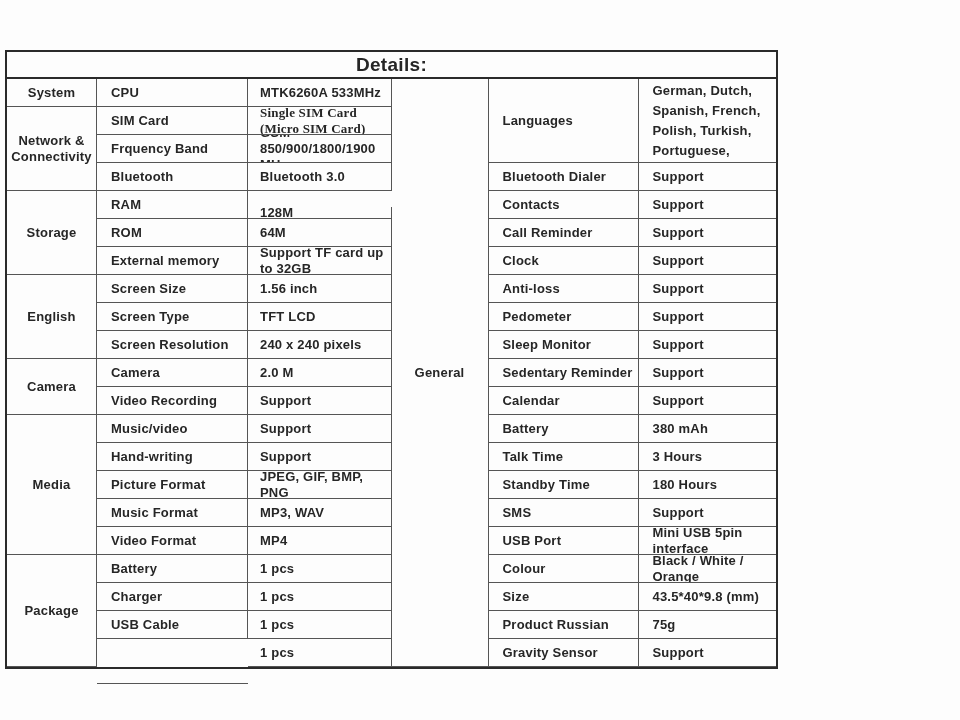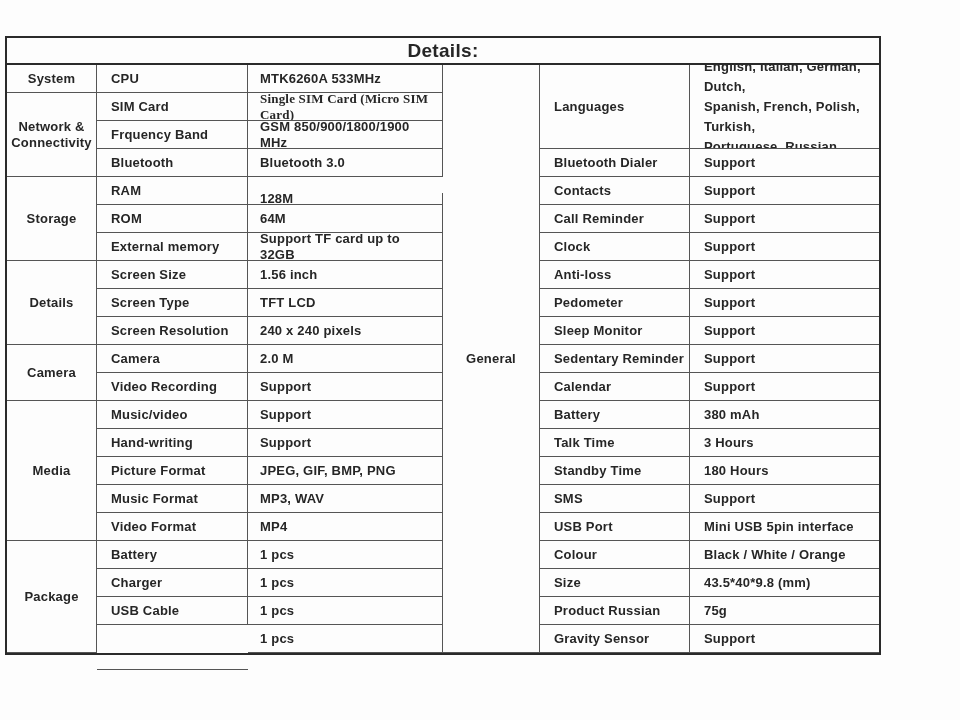--- a/index.html
+++ b/index.html
@@ -7,22 +7,22 @@
   body {
     background: #fdfdfd;
     font-family: "Liberation Sans", sans-serif;
     color: #262626;
     position: relative;
     overflow: hidden;
   }
   .spec-table {
     position: absolute;
     left: 5px;
-    top: 36px;
-    width: 876px;
+    top: 50px;
+    width: 773px;
     border: 2px solid #2a2a2a;
     background: #fdfdfd;
   }
   .table-header {
     height: 27px;
     border-bottom: 2px solid #2a2a2a;
     display: flex;
     align-items: center;
     justify-content: center;
     font-size: 19px;
@@ -68,21 +68,21 @@
         <div class="cell val" style="grid-area: 3 / 3 / span 1;">GSM 850/900/1800/1900 MHz</div>
         <div class="cell lbl" style="grid-area: 4 / 2 / span 1;">Bluetooth</div>
         <div class="cell val" style="grid-area: 4 / 3 / span 1;">Bluetooth 3.0</div>
         <div class="cell cat" style="grid-area: 5 / 1 / span 3;">Storage</div>
         <div class="cell lbl" style="grid-area: 5 / 2 / span 1;">RAM</div>
         <div class="cell val" style="grid-area: 5 / 3 / span 1; margin-top: 16px;">128M</div>
         <div class="cell lbl" style="grid-area: 6 / 2 / span 1;">ROM</div>
         <div class="cell val" style="grid-area: 6 / 3 / span 1;">64M</div>
         <div class="cell lbl" style="grid-area: 7 / 2 / span 1;">External memory</div>
         <div class="cell val" style="grid-area: 7 / 3 / span 1;">Support TF card up to 32GB</div>
-        <div class="cell cat" style="grid-area: 8 / 1 / span 3;">Details</div>
+        <div class="cell cat" style="grid-area: 8 / 1 / span 3;">English</div>
         <div class="cell lbl" style="grid-area: 8 / 2 / span 1;">Screen Size</div>
         <div class="cell val" style="grid-area: 8 / 3 / span 1;">1.56 inch</div>
         <div class="cell lbl" style="grid-area: 9 / 2 / span 1;">Screen Type</div>
         <div class="cell val" style="grid-area: 9 / 3 / span 1;">TFT LCD</div>
         <div class="cell lbl" style="grid-area: 10 / 2 / span 1;">Screen Resolution</div>
         <div class="cell val" style="grid-area: 10 / 3 / span 1;">240 x 240 pixels</div>
         <div class="cell cat" style="grid-area: 11 / 1 / span 2;">Camera</div>
         <div class="cell lbl" style="grid-area: 11 / 2 / span 1;">Camera</div>
         <div class="cell val" style="grid-area: 11 / 3 / span 1;">2.0 M</div>
         <div class="cell lbl" style="grid-area: 12 / 2 / span 1;">Video Recording</div>

